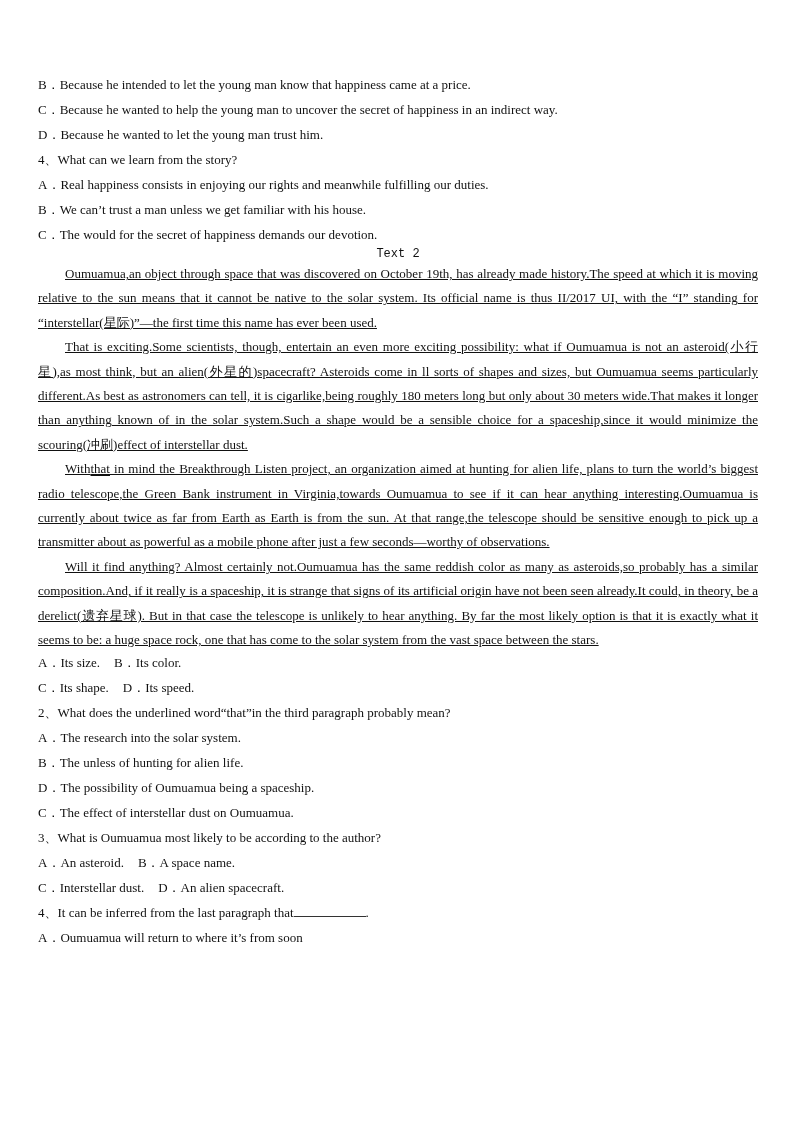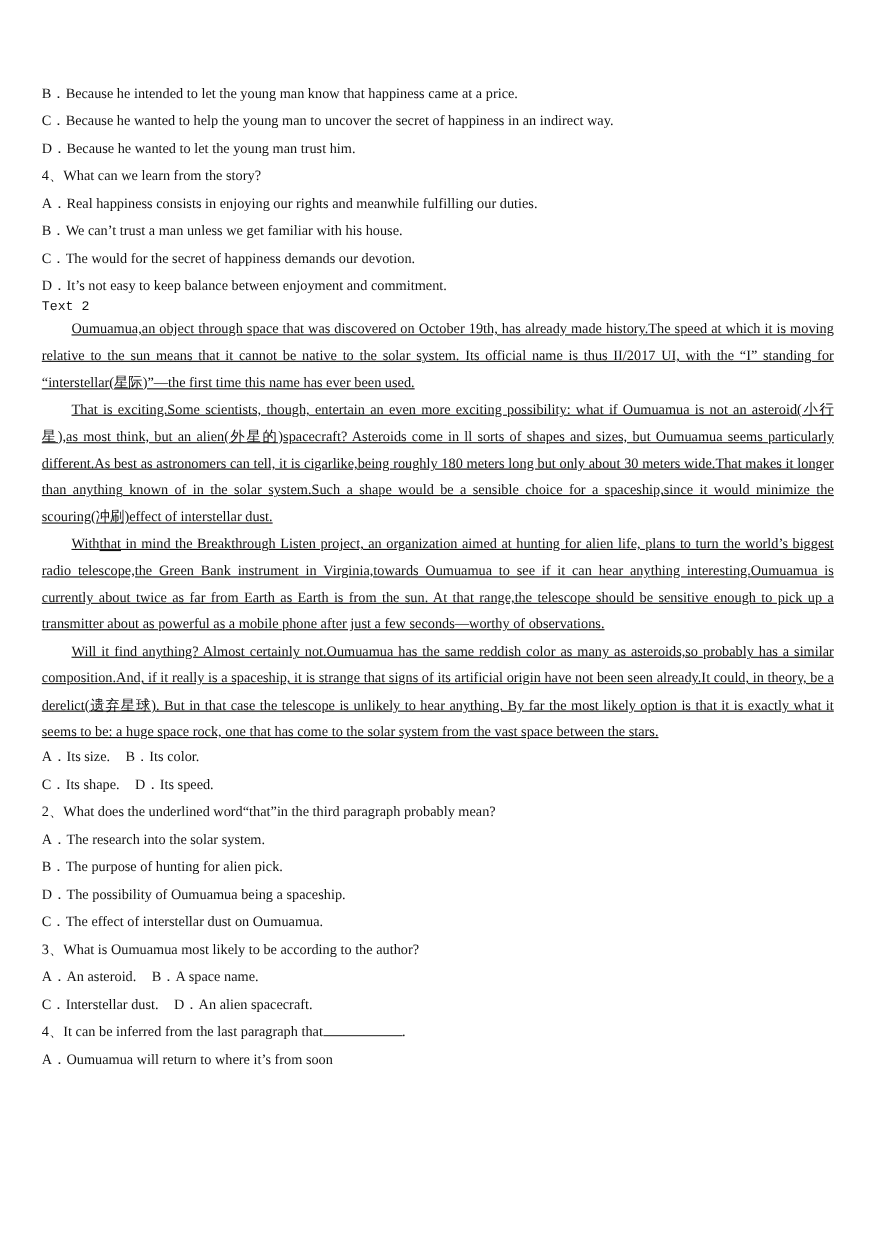--- a/index.html
+++ b/index.html
@@ -4,21 +4,21 @@
 <style>
   html, body { margin: 0; padding: 0; background: #ffffff; }
   body {
     width: 794px; height: 1123px; position: relative; overflow: hidden;
     font-family: "Liberation Serif", "DejaVu Serif", serif;
     color: #111111; font-size: 13px;
   }
   .page { position: absolute; left: 38px; top: 75px; width: 720px; }
   .line { height: 25px; line-height: 20px; white-space: nowrap; }
   .heading {
-    font-family: "Liberation Mono", "DejaVu Sans Mono", monospace;
+    text-align: center; font-family: "Liberation Mono", "DejaVu Sans Mono", monospace;
     font-size: 12px; height: 15px; line-height: 15px; margin-top: -3px;
   }
   .para { line-height: 24.4px; text-align: justify; text-indent: 27px; margin: 0; text-decoration: underline; }
   .para-last { text-align-last: left; }
   .u { text-decoration: underline; text-underline-offset: 2px; }
   .sep { display: inline-block; width: 14px; }
   .blank { display: inline-block; width: 72px; border-bottom: 1px solid #333; height: 12px; vertical-align: baseline; }
 </style>
 </head>
 <body>
@@ -39,23 +39,20 @@
   </div>
   <div class="line">
     <span>A</span><span>．</span><span>Real happiness consists in enjoying our rights and meanwhile fulfilling our duties.</span>
   </div>
   <div class="line">
     <span>B</span><span>．</span><span>We can’t trust a man unless we get familiar with his house.</span>
   </div>
   <div class="line">
     <span>C</span><span>．</span><span>The would for the secret of happiness demands our devotion.</span>
   </div>
-  <div class="line">
-    <span>D</span><span>．</span><span>It’s not easy to keep balance between enjoyment and commitment.</span>
-  </div>
 
   <div class="heading">Text 2</div>
 
   <p class="para para-last">Oumuamua,an object through space that was discovered on October 19th, has already made history.The speed at which it is moving relative to the sun means that it cannot be native to the solar system. Its official name is thus II/2017 UI, with the “I” standing for “interstellar(星际)”—the first time this name has ever been used.</p>
   <p class="para para-last">That is exciting.Some scientists, though, entertain an even more exciting possibility: what if Oumuamua is not an asteroid(小行星),as most think, but an alien(外星的)spacecraft? Asteroids come in ll sorts of shapes and sizes, but Oumuamua seems particularly different.As best as astronomers can tell, it is cigarlike,being roughly 180 meters long but only about 30 meters wide.That makes it longer than anything known of in the solar system.Such a shape would be a sensible choice for a spaceship,since it would minimize the scouring(冲刷)effect of interstellar dust.</p>
   <p class="para para-last"><span>With</span><span class="u">that</span><span> in mind the Breakthrough Listen project, an organization aimed at hunting for alien life, plans to turn the world’s biggest radio telescope,the Green Bank instrument in Virginia,towards Oumuamua to see if it can hear anything interesting.Oumuamua is currently about twice as far from Earth as Earth is from the sun. At that range,the telescope should be sensitive enough to pick up a transmitter about as powerful as a mobile phone after just a few seconds—worthy of observations.</span></p>
   <p class="para para-last">Will it find anything? Almost certainly not.Oumuamua has the same reddish color as many as asteroids,so probably has a similar composition.And, if it really is a spaceship, it is strange that signs of its artificial origin have not been seen already.It could, in theory, be a derelict(遗弃星球). But in that case the telescope is unlikely to hear anything. By far the most likely option is that it is exactly what it seems to be: a huge space rock, one that has come to the solar system from the vast space between the stars.</p>
 
   <div class="line">
     <span>A</span><span>．</span><span>Its size.</span><span class="sep"></span><span>B</span><span>．</span><span>Its color.</span>
@@ -64,21 +61,21 @@
     <span>C</span><span>．</span><span>Its shape.</span><span class="sep"></span><span>D</span><span>．</span><span>Its speed.</span>
   </div>
 
   <div class="line">
     <span>2、</span><span>What does the underlined word“that”in the third paragraph probably mean?</span>
   </div>
   <div class="line">
     <span>A</span><span>．</span><span>The research into the solar system.</span>
   </div>
   <div class="line">
-    <span>B</span><span>．</span><span>The purpose of hunting for alien pick.</span>
+    <span>B</span><span>．</span><span>The unless of hunting for alien life.</span>
   </div>
   <div class="line">
     <span>D</span><span>．</span><span>The possibility of Oumuamua being a spaceship.</span>
   </div>
   <div class="line">
     <span>C</span><span>．</span><span>The effect of interstellar dust on Oumuamua.</span>
   </div>
 
   <div class="line">
     <span>3、</span><span>What is Oumuamua most likely to be according to the author?</span>

